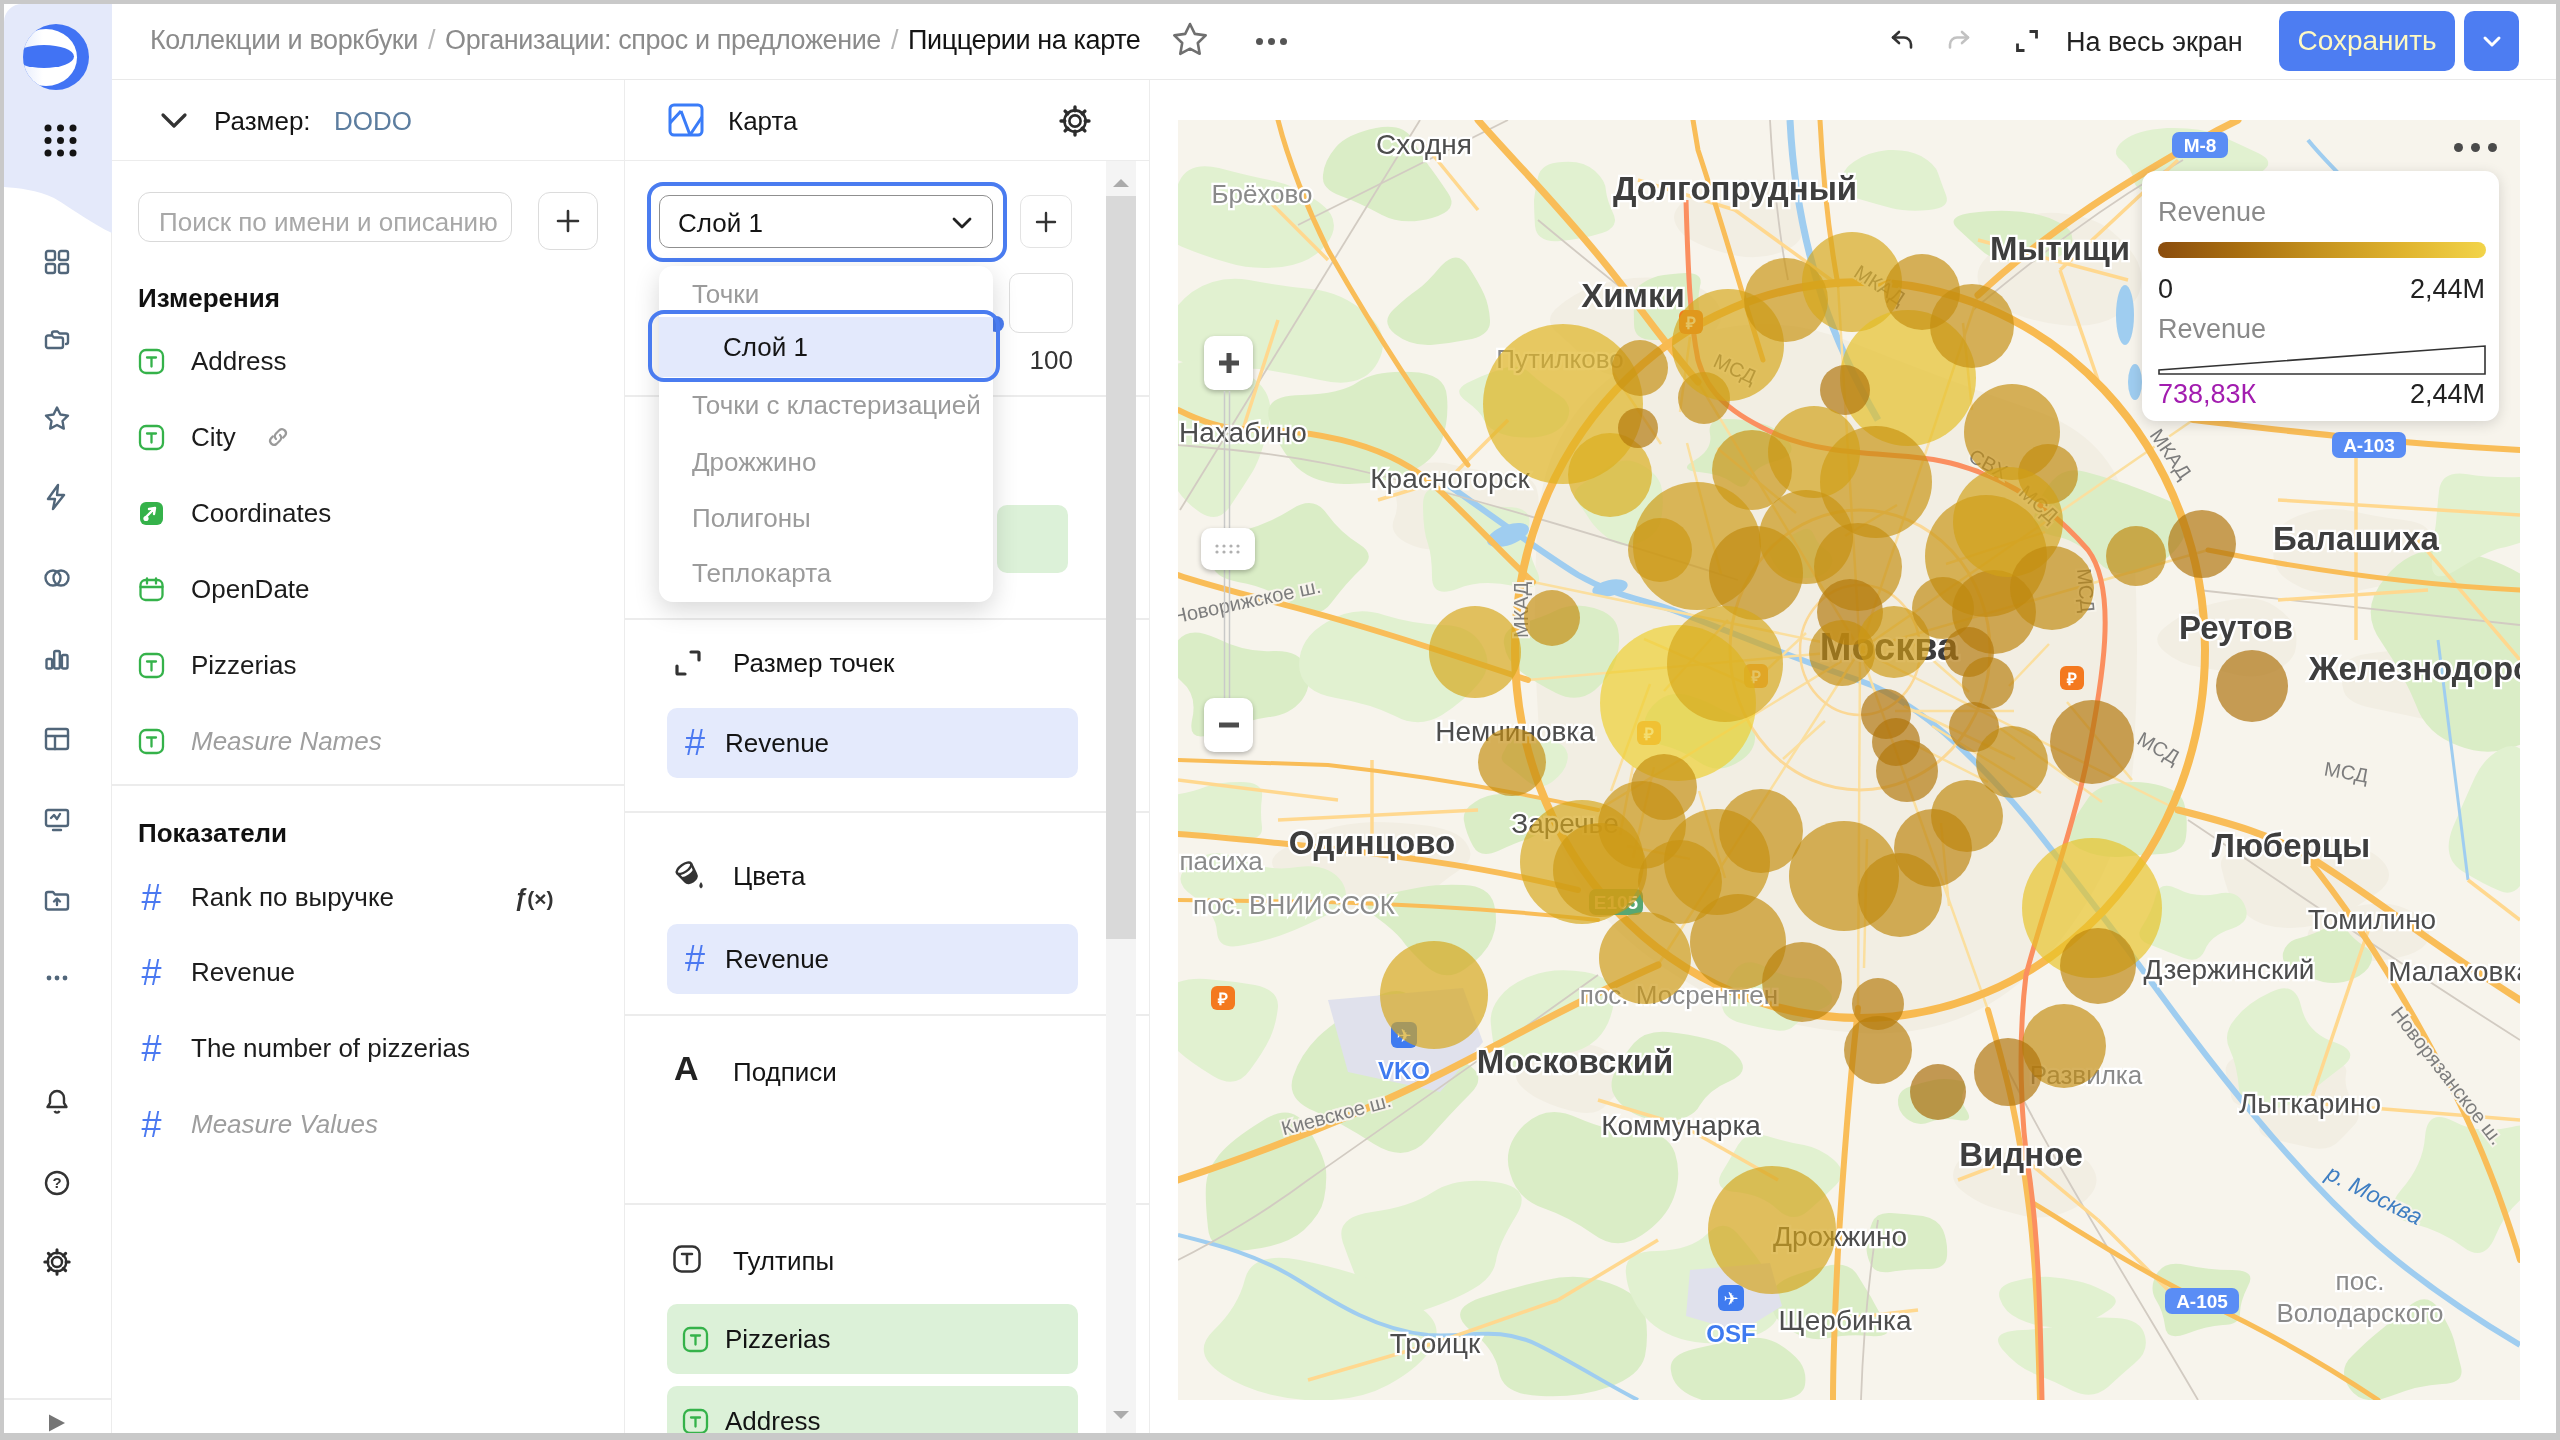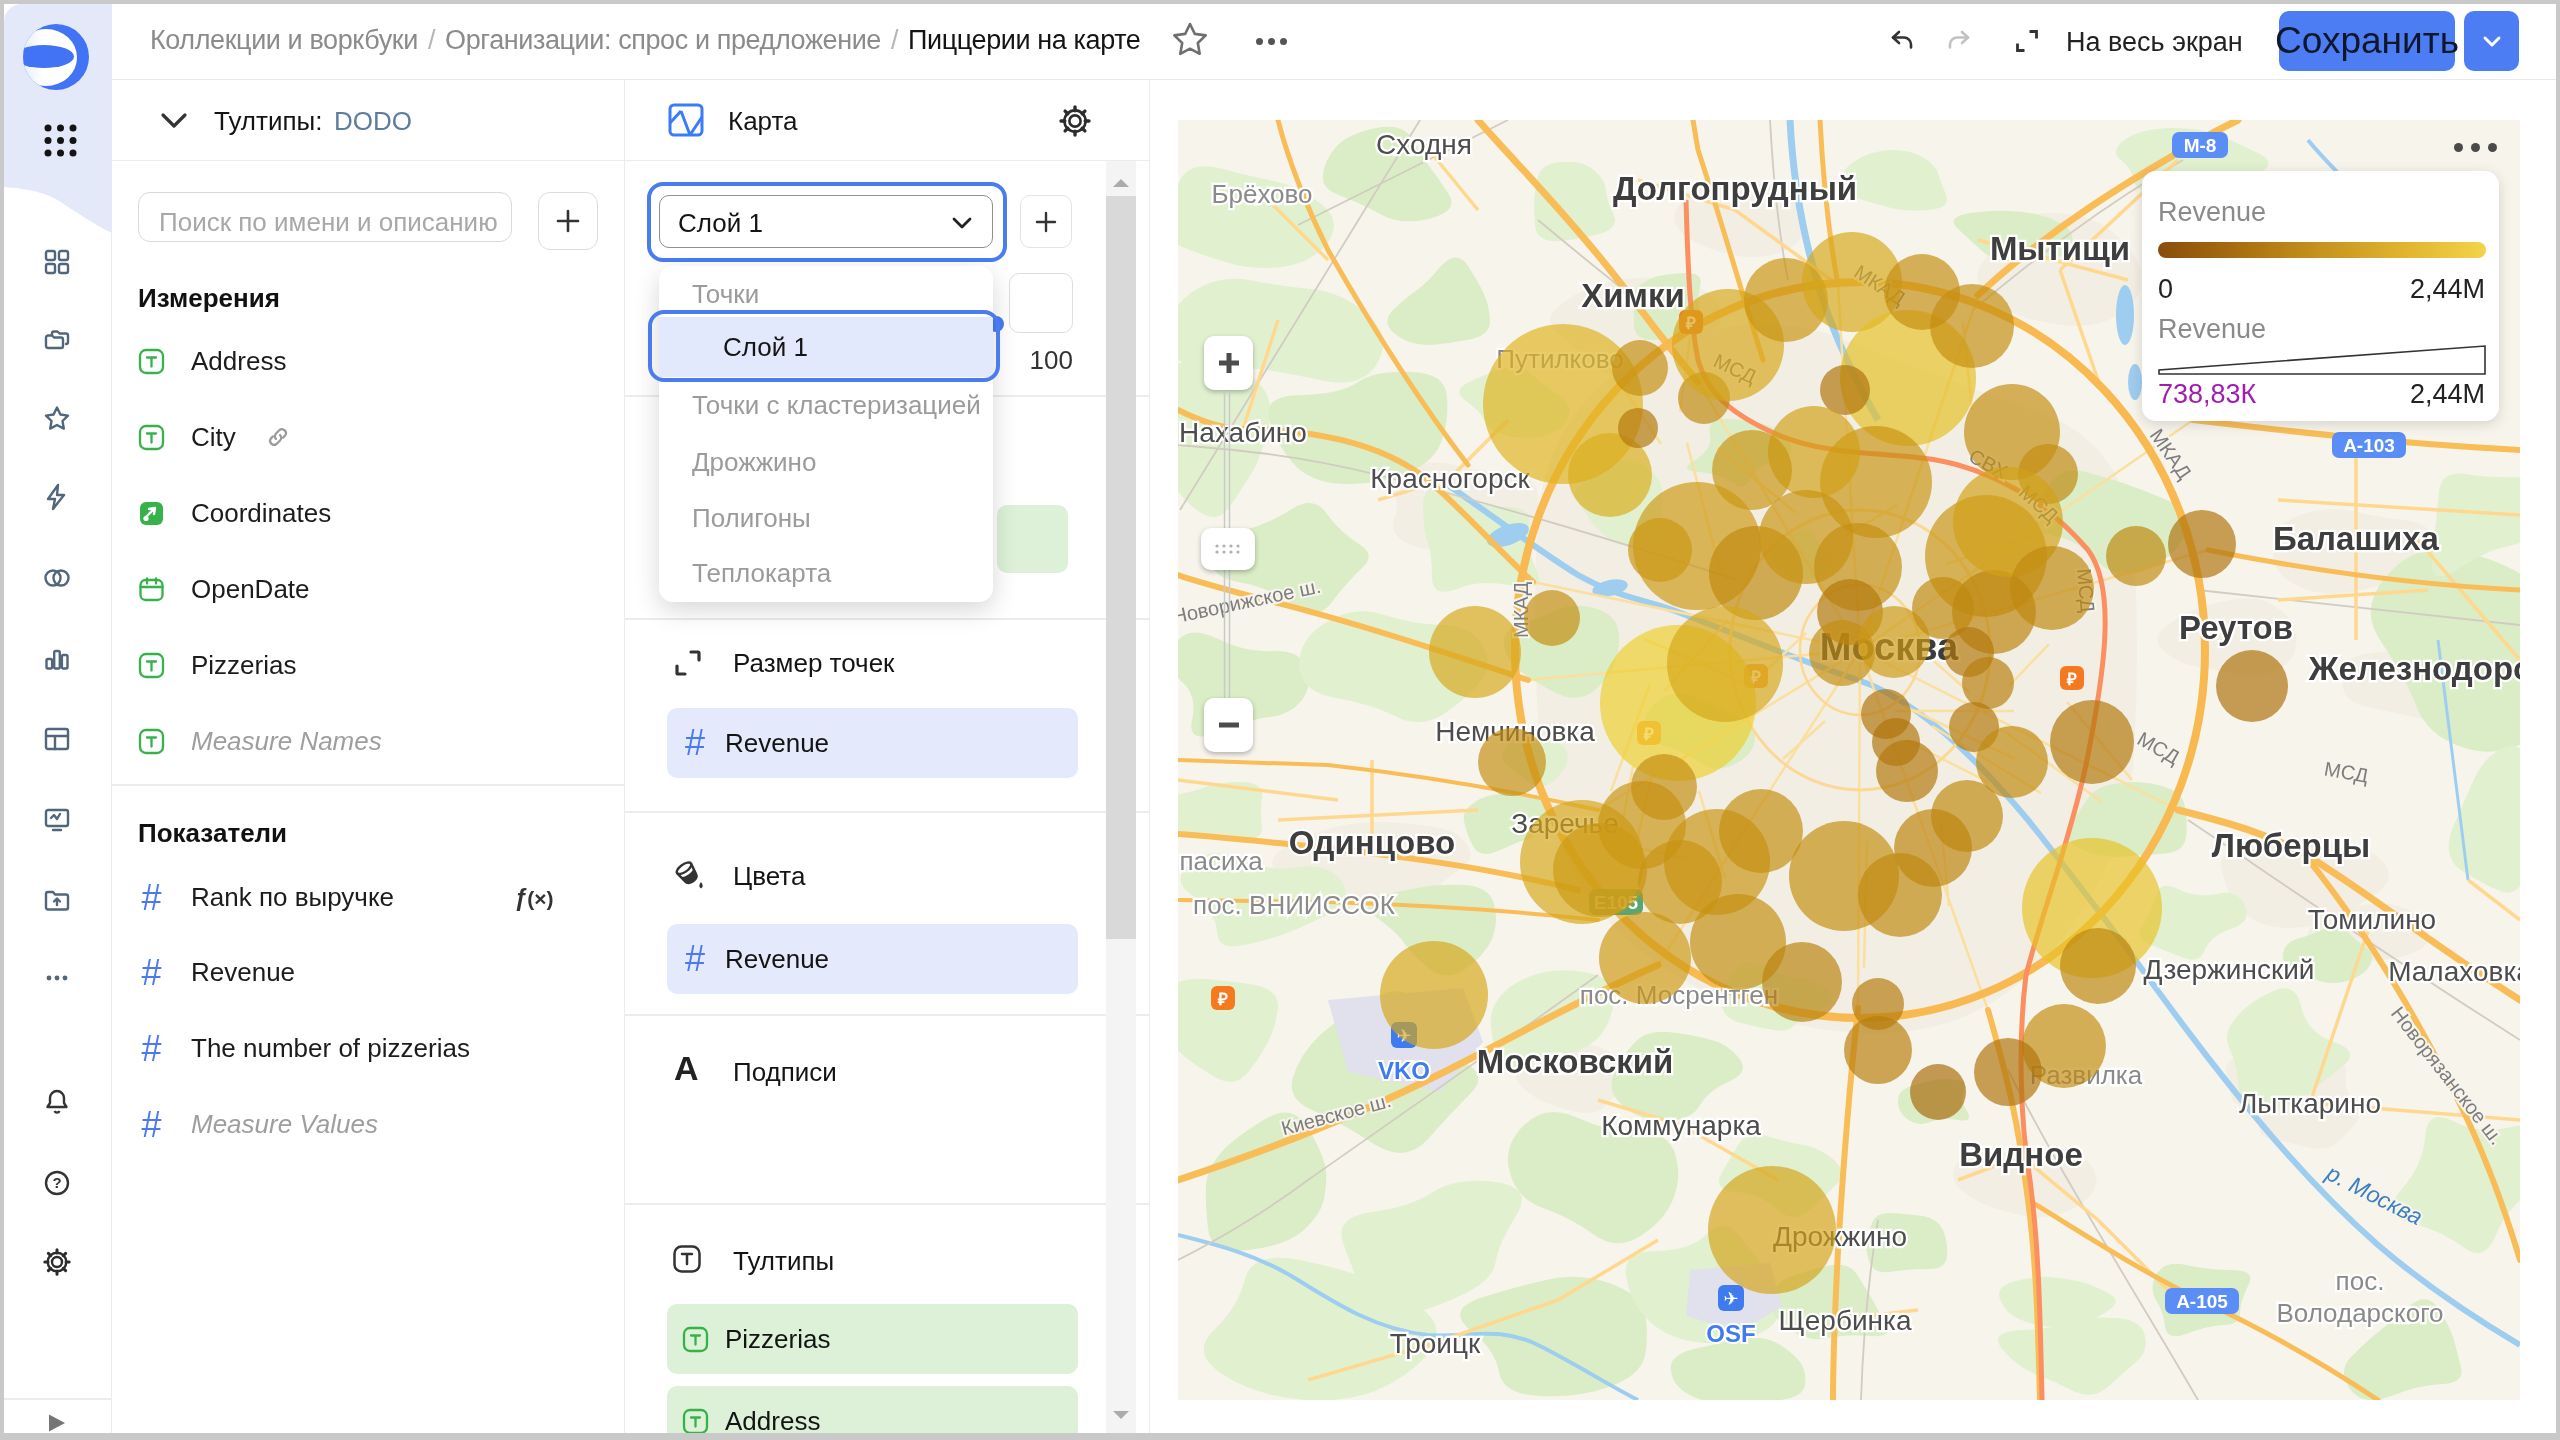--- a/index.html
+++ b/index.html
@@ -46,21 +46,21 @@
     </svg></div>
 <div class="abs" style="left:1945px;top:26px"><svg class="" width="28" height="28" viewBox="0 0 28 28" fill="none">
       <path d="M17,6 L23,11.5 L17,17" stroke="#c2c2c2" stroke-width="2.6" stroke-linecap="round" stroke-linejoin="round"></path>
       <path d="M23,11.5 h-11 a7,7 0 0 0 -7,7 v3" stroke="#c2c2c2" stroke-width="2.6" stroke-linecap="round"></path>
     </svg></div>
 <div class="abs" style="left:2014px;top:28px"><svg class="" width="26" height="26" viewBox="0 0 26 26" fill="none">
       <path d="M10.5,22.5 h-7 v-7" stroke="#333" stroke-width="2.8" fill="none"></path>
       <path d="M15.5,3.5 h7 v7" stroke="#333" stroke-width="2.8" fill="none"></path>
     </svg></div>
 <div class="abs" style="left:2066px;top:27px;font-size:27px;color:#222">На весь экран</div>
-<div class="abs" style="left:2279px;top:11px;width:176px;height:60px;background:#4d7df2;border-radius:10px;color:#0f172a;font-size:37px;display:flex;align-items:center;justify-content:center">Сохранить</div>
+<div class="abs" style="left:2279px;top:11px;width:176px;height:60px;background:#4d7df2;border-radius:10px;color:#fef9c3;font-size:28px;display:flex;align-items:center;justify-content:center">Сохранить</div>
 <div class="abs" style="left:2464px;top:11px;width:55px;height:60px;background:#4d7df2;border-radius:10px;display:flex;align-items:center;justify-content:center">
     <svg width="28" height="28" viewBox="0 0 28 28">
       <path d="M7,11 L14,18 L21,11" stroke="#fff" stroke-width="3" fill="none" stroke-linecap="round" stroke-linejoin="round"></path>
     </svg>
   </div>
 <div class="rail"></div>
 <svg class="abs" style="left:4px;top:4px" width="108" height="233" viewBox="0 0 108 233">
     <path d="M0,18 A18,18 0 0 1 18,0 H108 V229 C90,221 70,206 50,194 C33,186 15,184 0,183 Z" fill="#e4e9fa"></path>
   </svg>
 <svg class="abs" style="left:23px;top:24px" width="66" height="66" viewBox="0 0 66 66">
@@ -150,21 +150,21 @@
 <div class="abs" style="left:0px;top:1398px;width:112px;height:1.5px;background:#ececec"></div>
 <div class="abs" style="left:44px;top:1411px"><svg class="" width="24" height="24" viewBox="0 0 24 24" fill="none">
       <path d="M5,3.5 L21,12 L5,20.5 z" fill="#757575"></path>
     </svg></div>
 <div class="panel ds">
     <div class="hdrrow"></div>
   </div>
 <svg class="abs" style="left:157px;top:106px" width="34" height="28" viewBox="0 0 34 28">
     <path d="M6,9 L17,20 L28,9" stroke="#333" stroke-width="3.2" fill="none" stroke-linecap="round" stroke-linejoin="round"></path>
   </svg>
-<div class="abs" style="left:214px;top:106px;font-size:26px;color:#141414">Тултипы:</div>
+<div class="abs" style="left:214px;top:106px;font-size:26px;color:#141414">Размер:</div>
 <div class="abs" style="left:334px;top:106px;font-size:26px;color:#5c7d9f">DODO</div>
 <div class="abs" style="left:138px;top:192px;width:374px;height:50px;border:1.5px solid #d9d9d9;border-radius:12px;">
     <span style="position:absolute;left:20px;top:14px;font-size:26px;color:#a8a8a8">Поиск по имени и описанию</span>
   </div>
 <div class="abs" style="left:538px;top:192px;width:60px;height:58px;border:1.5px solid #dcdcdc;border-radius:12px;display:flex;align-items:center;justify-content:center">
     <svg width="28" height="28" viewBox="0 0 28 28">
       <path d="M14,4 v20 M4,14 h20" stroke="#333" stroke-width="2.6" stroke-linecap="round"></path>
     </svg>
   </div>
 <div class="abs sechead" style="left:138px;top:283px">Измерения</div>

